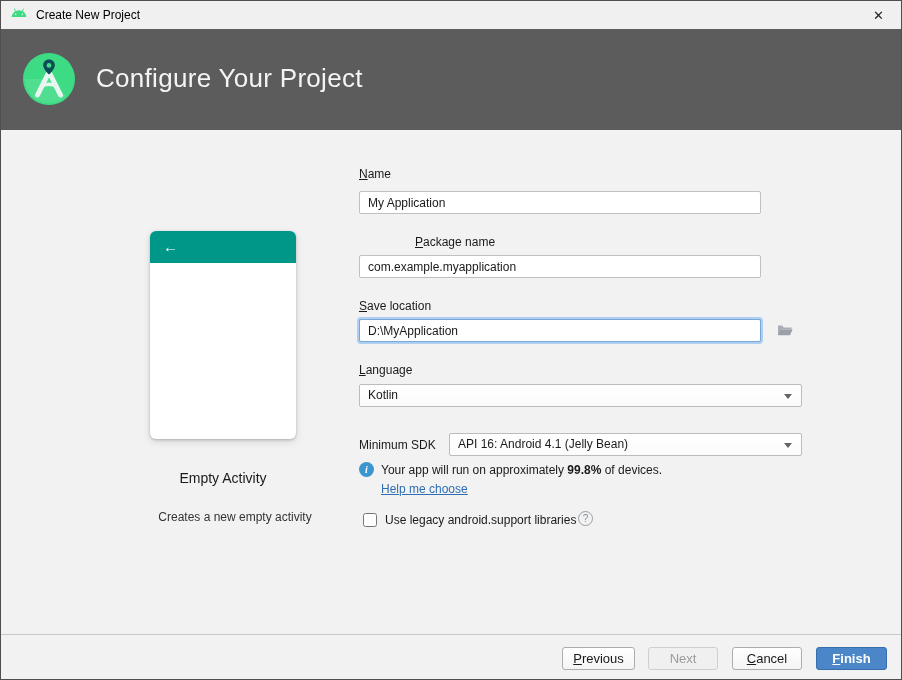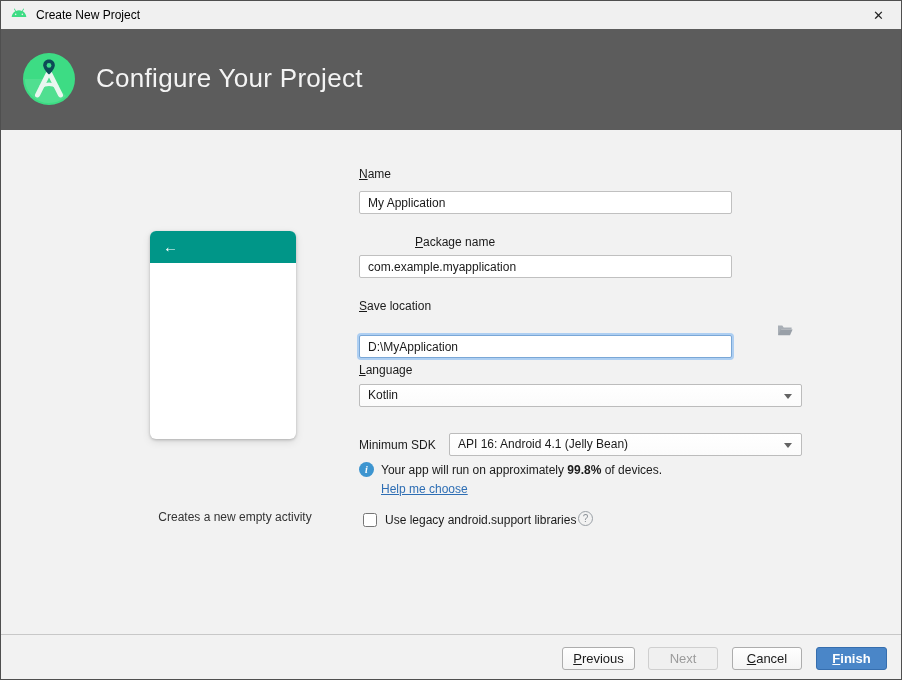--- a/index.html
+++ b/index.html
@@ -55,21 +55,21 @@
   .preview-subtitle {
     position:absolute; left:134px; top:380px; width:200px;
     text-align:center; font-size:12px; color:#333;
   }
 
   
   .form-label { position:absolute; font-size:12px; color:#1a1a1a; }
   .mn { text-decoration:underline; }
 
   .text-field {
-    position:absolute; left:358px; width:373px; height:23px;
+    position:absolute; left:358px; width:402px; height:23px;
     background:#fff; border:1px solid #c0c0c0; border-radius:2px;
     font-family:"Liberation Sans", sans-serif; font-size:12px; color:#1a1a1a;
     padding:0 8px; outline:none;
   }
   .text-field.focused {
     border:1px solid #7aa7d6; box-shadow:0 0 0 2px #aecff2;
   }
   .folder-btn {
     position:absolute; left:772px; width:24px; height:19px;
     background:transparent; border:none; display:flex; align-items:center; justify-content:center;
@@ -157,31 +157,32 @@
     <span class="header-title">Configure Your Project</span>
   </div>
 
   <div class="main">
 
     <div class="card">
       <div class="card-header">
         <span>←</span>
       </div>
     </div>
+    <div class="preview-title">Empty Activity</div>
     <div class="preview-subtitle">Creates a new empty activity</div>
   </div>
 
   <label class="form-label" style="left:358px; top:166px;"><span class="mn">N</span><span>ame</span></label>
   <input class="text-field" style="top: 190px;" type="text" value="My Application">
 
   <label class="form-label" style="left:376px; top:234px;margin-left:38px;"><span class="mn">P</span><span>ackage name</span></label>
   <input class="text-field" style="top: 254px;" type="text" value="com.example.myapplication">
 
   <label class="form-label" style="left:358px; top:298px;"><span class="mn">S</span><span>ave location</span></label>
-  <input class="text-field focused" style="top: 318px; margin-top: 16px;" type="text" value="D:\MyApplication">
+  <input class="text-field focused" style="top: 318px;" type="text" value="D:\MyApplication">
   <button class="folder-btn" style="top:320px;">
     <svg viewBox="0 0 16 13" width="16" height="13">
       <path d="M1 1.5 h4.3 l1.4 2 H14.6 v2 H4.2 L2.2 11 H1 z" fill="#a9afb6"></path>
       <path d="M3.6 5.5 h12 l-2.6 5.7 H1.2 z" fill="#99a0a8"></path>
     </svg>
   </button>
 
   <label class="form-label" style="left:358px; top:362px;"><span class="mn">L</span><span>anguage</span></label>
   <div class="dropdown" style="left:358px; top:383px; width:443px;">
     <span>Kotlin</span>

